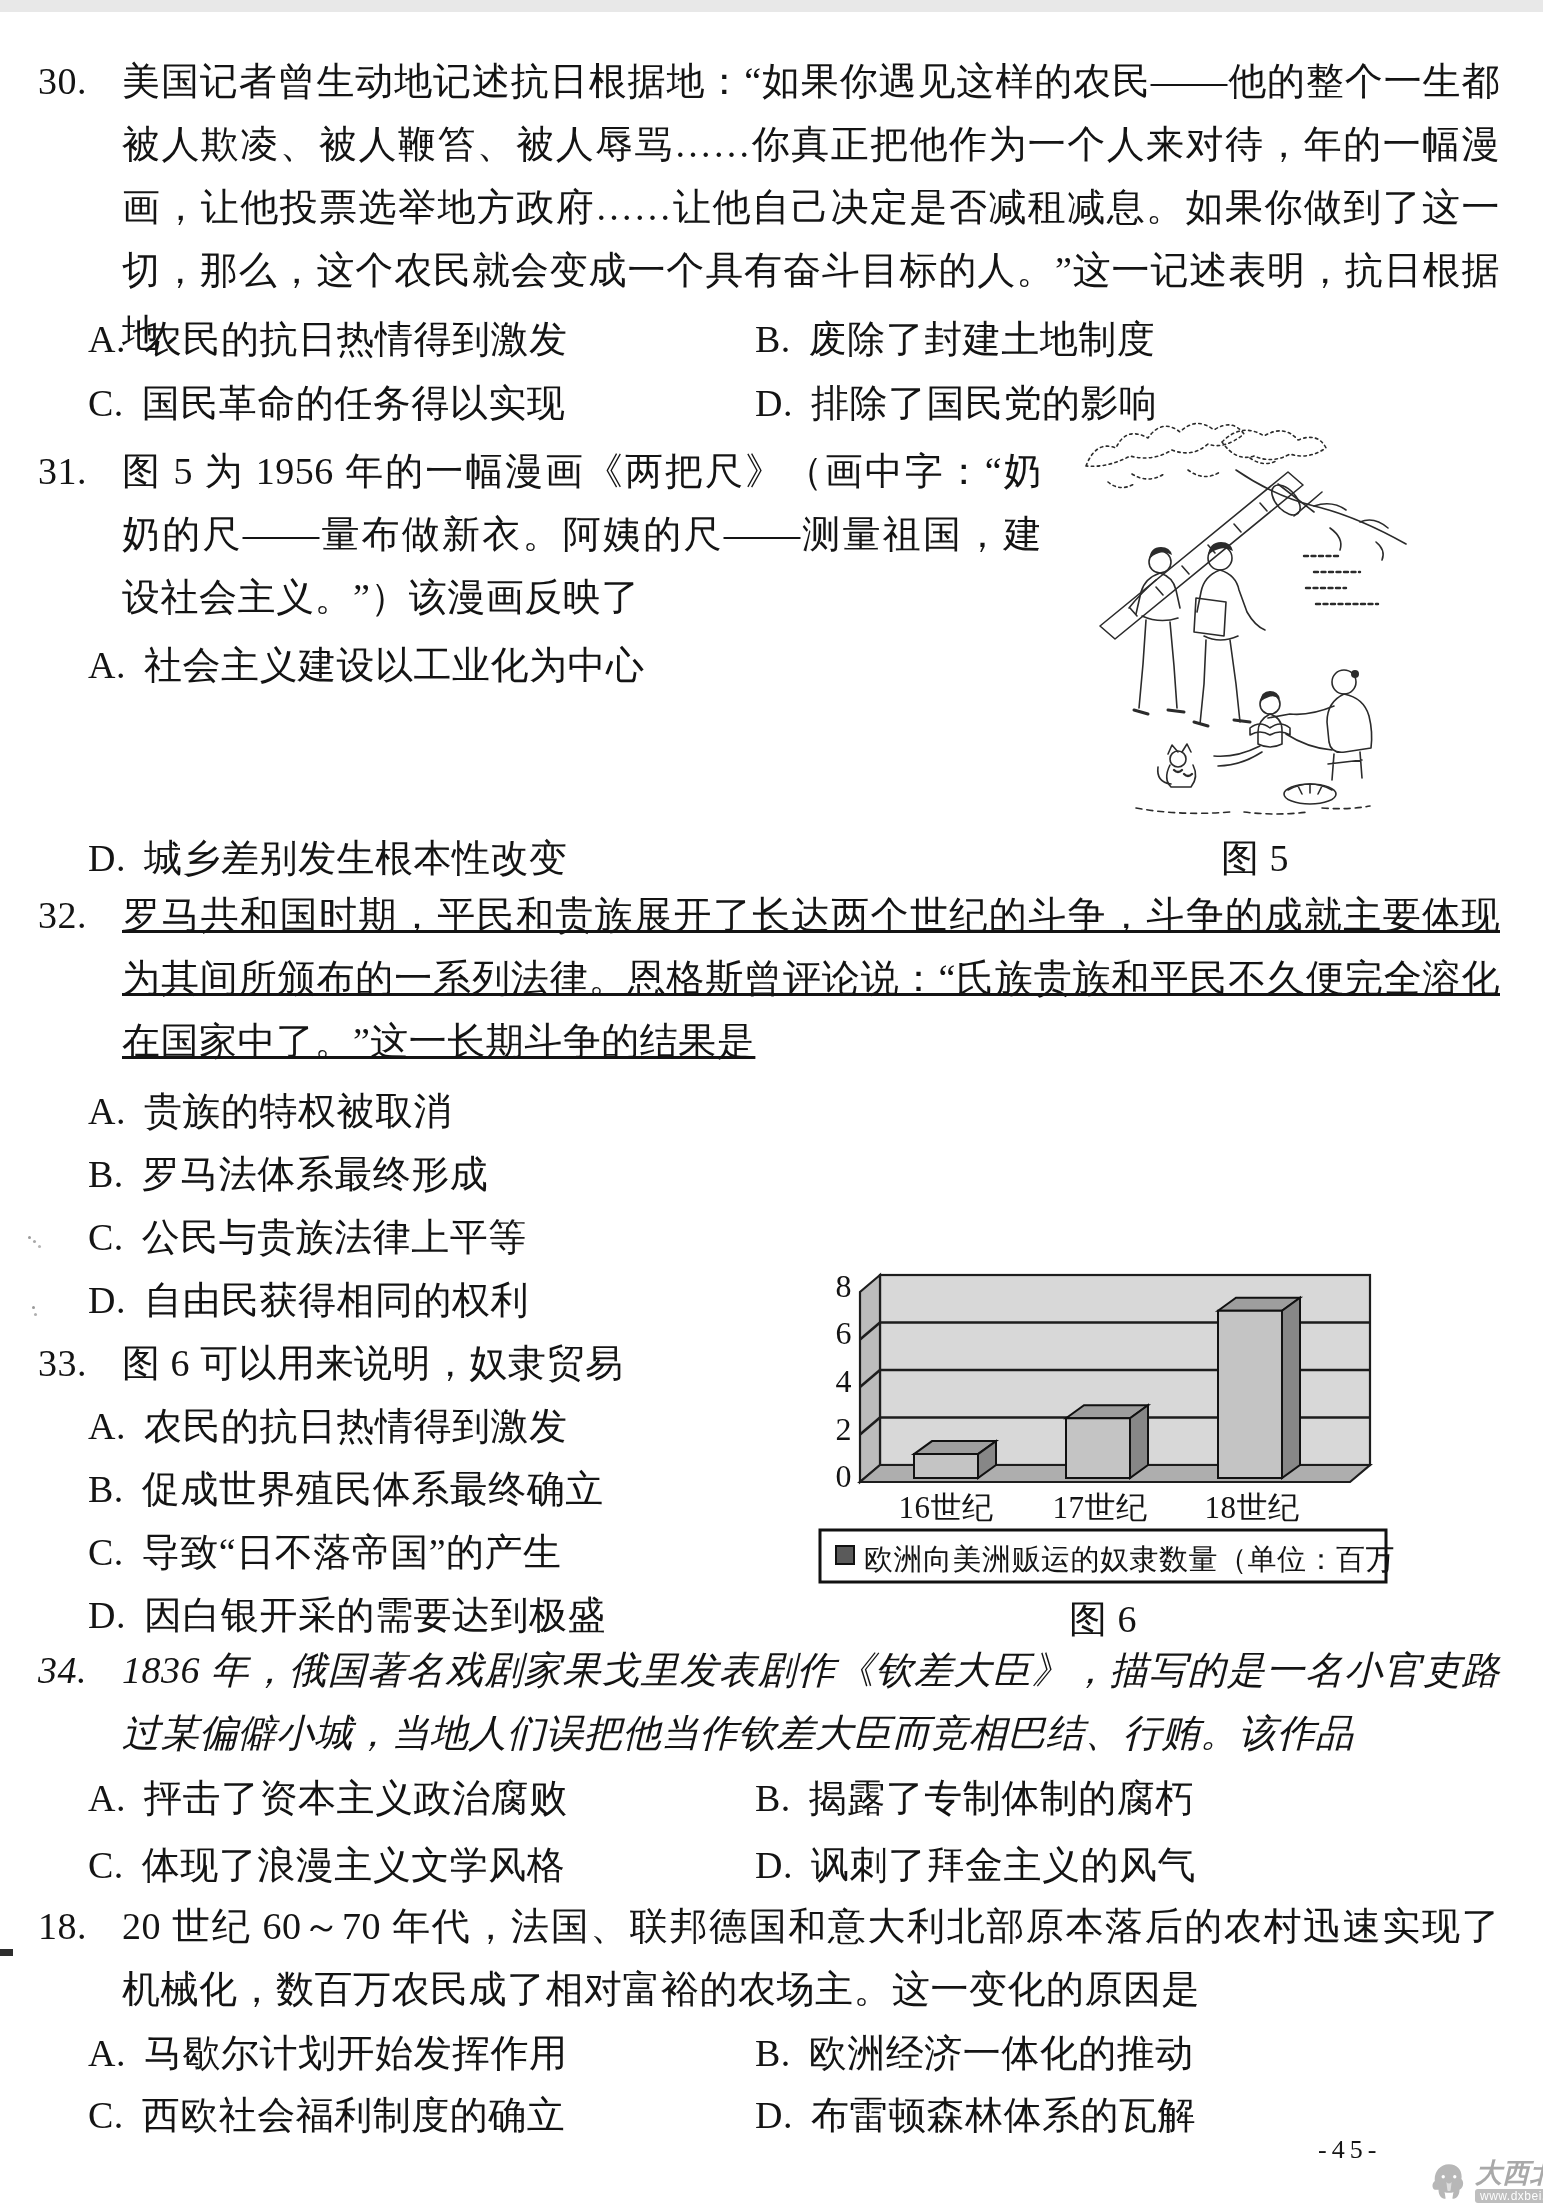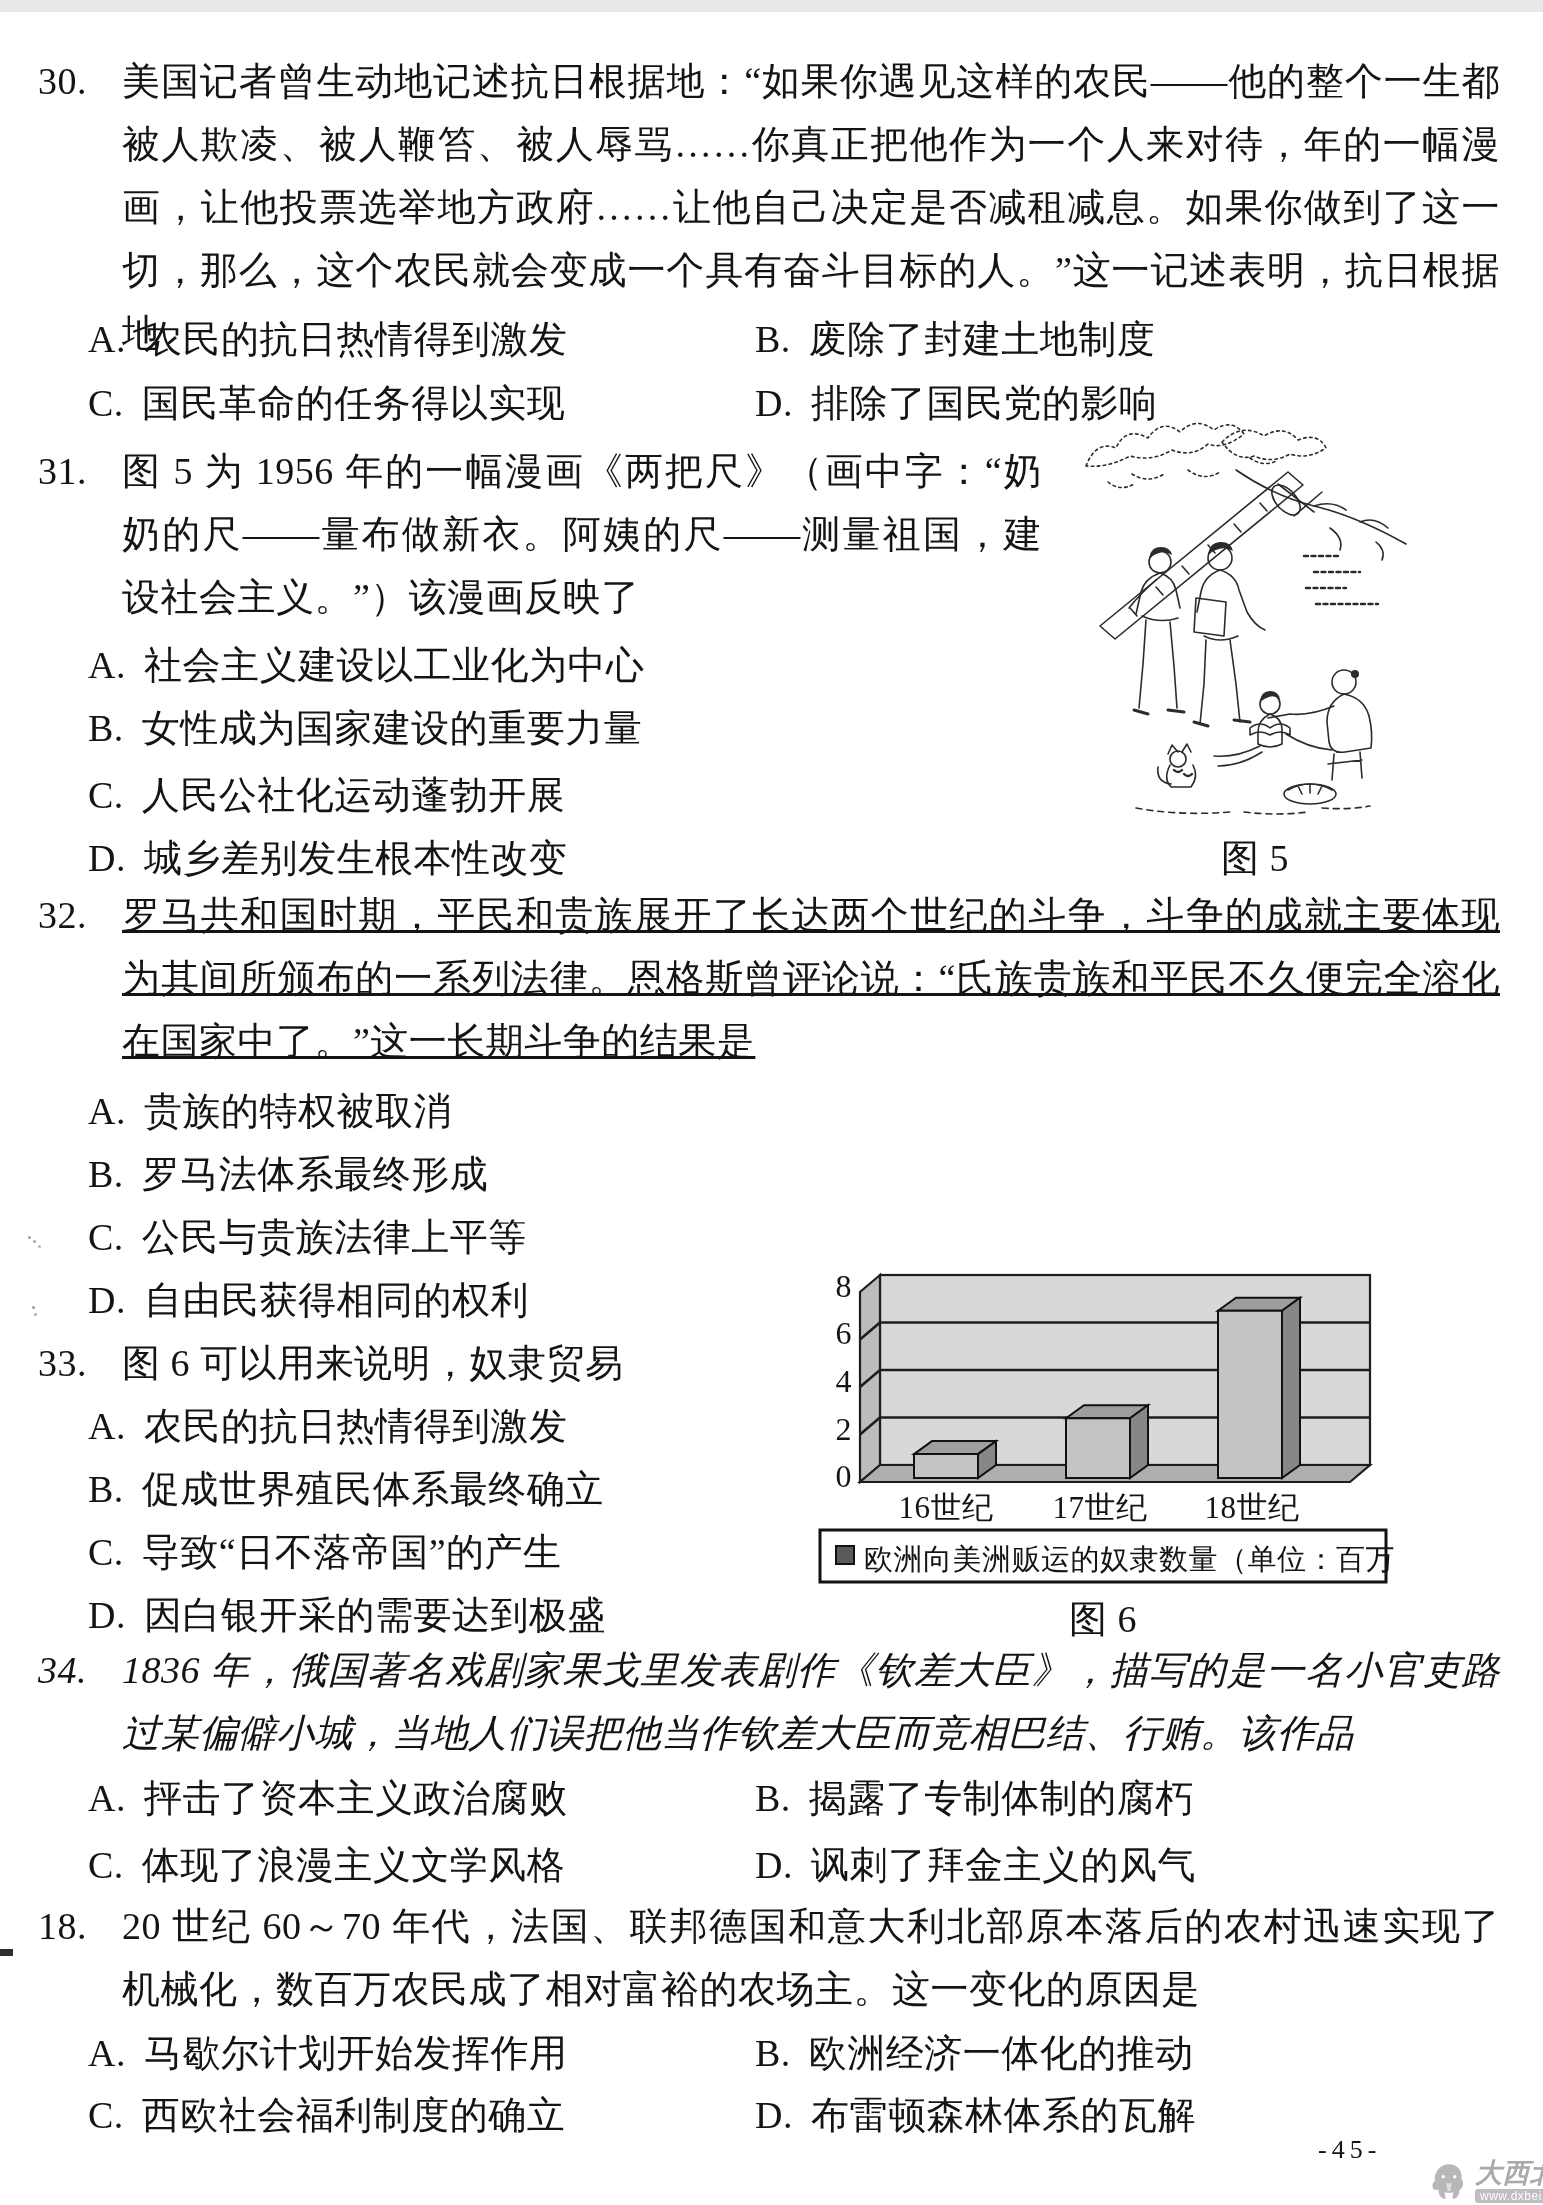--- a/index.html
+++ b/index.html
@@ -43,26 +43,20 @@
     <span class="opt" style="left:717px"><span class="lab">D.</span><span>排除了国民党的影响</span></span>
   </div>
 
   <section class="q" style="top:428px;width:1004px;">
     <span class="qnum">31.</span>
     <div class="qtext">图 5 为 1956 年的一幅漫画《两把尺》（画中字：“奶奶的尺——量布做新衣。阿姨的尺——测量祖国，建设社会主义。”）该漫画反映了</div>
   </section>
   <div class="row" style="top:622px">
     <span class="opt" style="left:50px"><span class="lab">A.</span><span>社会主义建设以工业化为中心</span></span>
   </div>
-  <div class="row" style="top:685px">
-    <span class="opt" style="left:50px"><span class="lab">B.</span><span>女性成为国家建设的重要力量</span></span>
-  </div>
-  <div class="row" style="top:752px">
-    <span class="opt" style="left:50px"><span class="lab">C.</span><span>人民公社化运动蓬勃开展</span></span>
-  </div>
   <div class="row" style="top:815px">
     <span class="opt" style="left:50px"><span class="lab">D.</span><span>城乡差别发生根本性改变</span></span>
   </div>
 
   <svg class="fig" style="left:1072px;top:398px" width="348" height="418" viewBox="0 0 348 418">
     <g stroke="#2b2b2b" fill="none" stroke-width="1.6" stroke-linecap="round" stroke-linejoin="round">
 
       <g stroke-dasharray="2.5,3.5">
         <path d="M14,56 Q24,30 44,38 Q54,16 76,28 Q90,8 108,22 Q124,6 142,20 Q160,8 172,24 Q152,40 136,34 Q120,48 100,40 Q80,52 58,46 Q36,58 14,56"></path>
         <path d="M150,32 Q170,12 192,26 Q212,14 226,30 Q246,22 254,38 Q236,50 218,44 Q200,54 182,46 Q164,52 150,32"></path>

